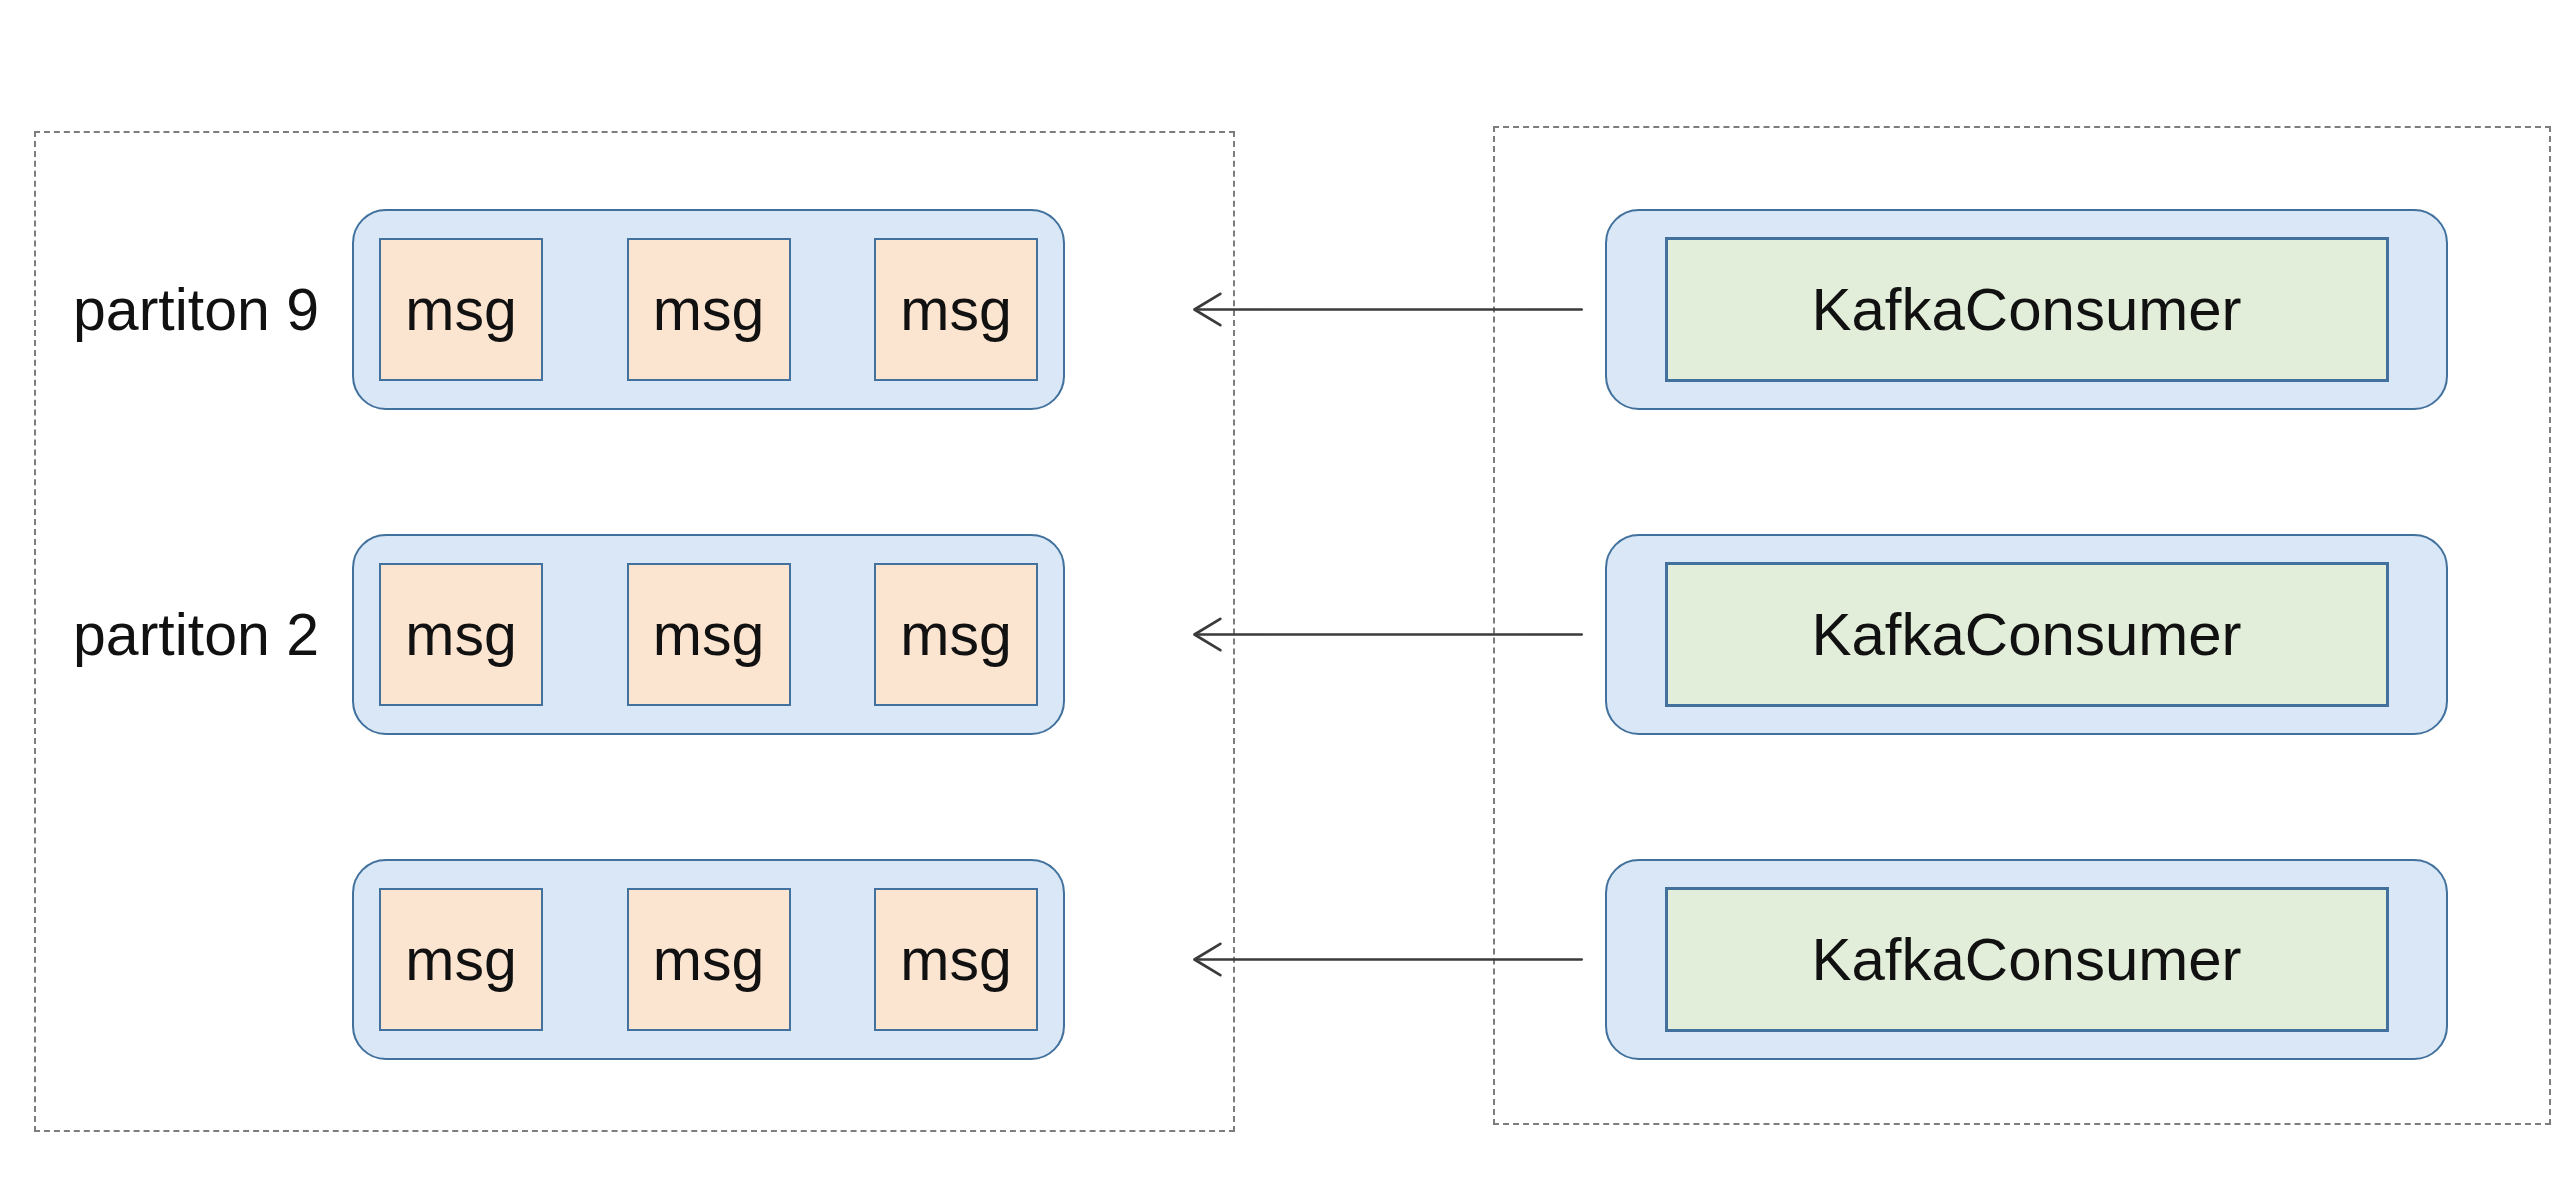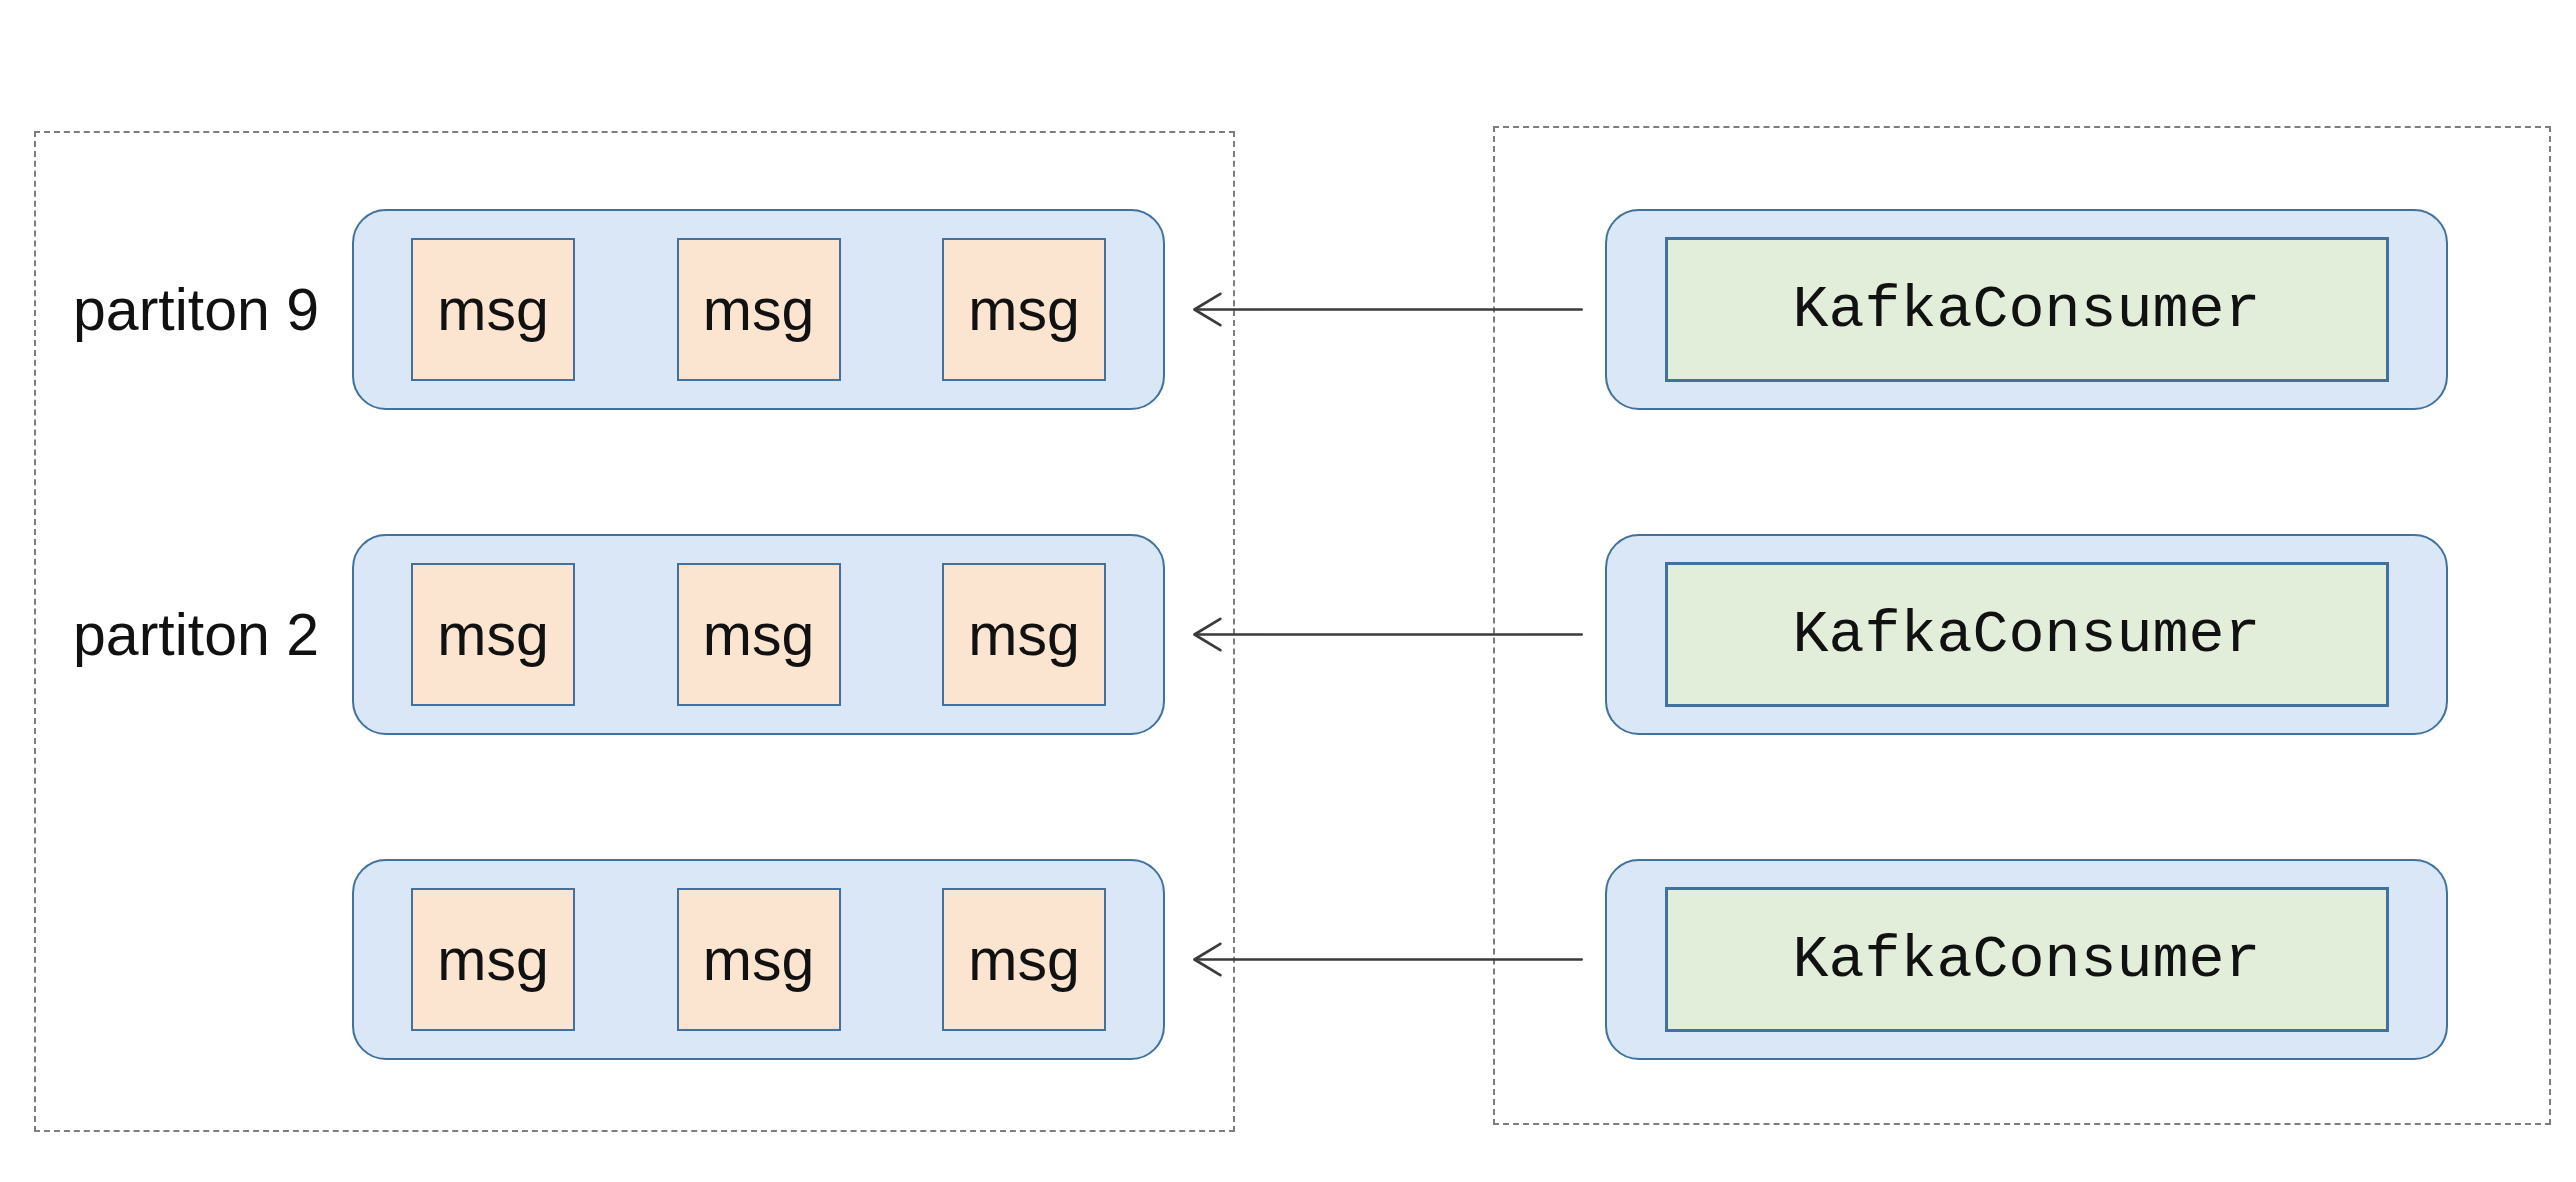--- a/index.html
+++ b/index.html
@@ -54,30 +54,30 @@
     justify-content: center;
     font-size: 59px;
     white-space: nowrap;
     color: #111111;
   }
 
   .partition-box {
     position: absolute;
     left: 352px;
     top: 0;
-    width: 813px;
+    width: 713px;
     height: 201px;
     box-sizing: border-box;
     background: var(--partition-fill, #d9e7f7);
     border: 2.7px solid var(--shape-border, #41719c);
     border-radius: 34px;
     display: flex;
     align-items: center;
     justify-content: space-between;
-    padding: 0 57px;
+    padding: 0 25px;
   }
 
   .msg-box {
     width: 164px;
     height: 143px;
     box-sizing: border-box;
     background: var(--message-fill, #fce5d0);
     border: 2.7px solid var(--shape-border, #41719c);
     display: flex;
     align-items: center;
@@ -107,21 +107,20 @@
     top: 0;
     width: 843px;
     height: 201px;
     box-sizing: border-box;
     background: var(--consumer-fill, #d9e7f7);
     border: 2.7px solid var(--shape-border, #41719c);
     border-radius: 34px;
     display: flex;
     align-items: center;
     justify-content: center;
-    font-family: Liberation Mono, monospace;
   }
   .consumer-inner {
     width: 724px;
     height: 145px;
     box-sizing: border-box;
     background: var(--consumer-inner-fill, #e2eeda);
     border: 3.4px solid var(--shape-border, #41719c);
     display: flex;
     align-items: center;
     justify-content: center;

